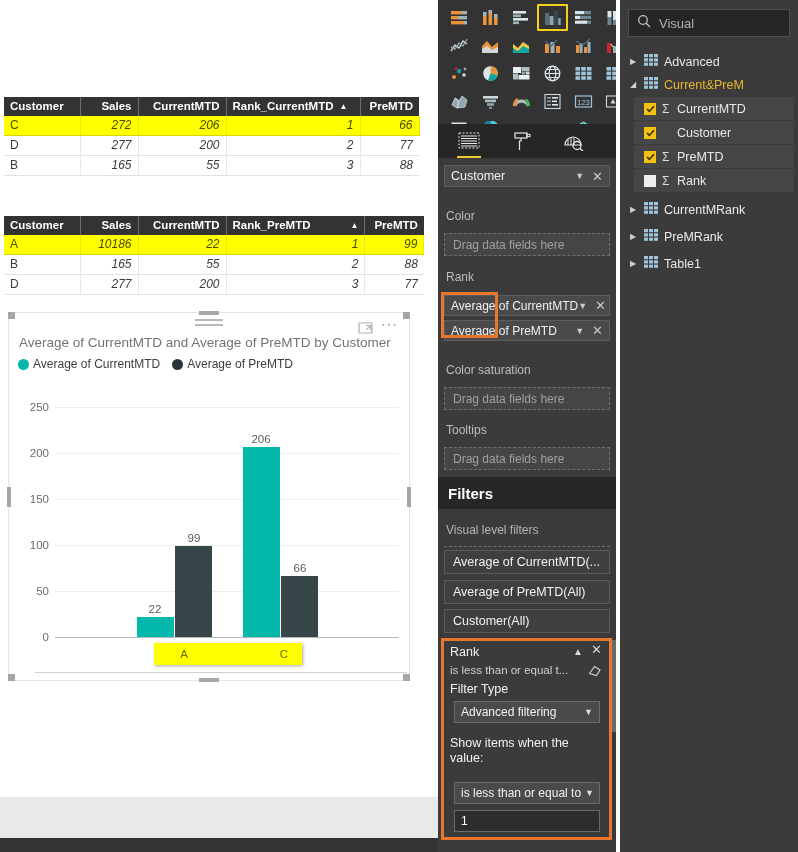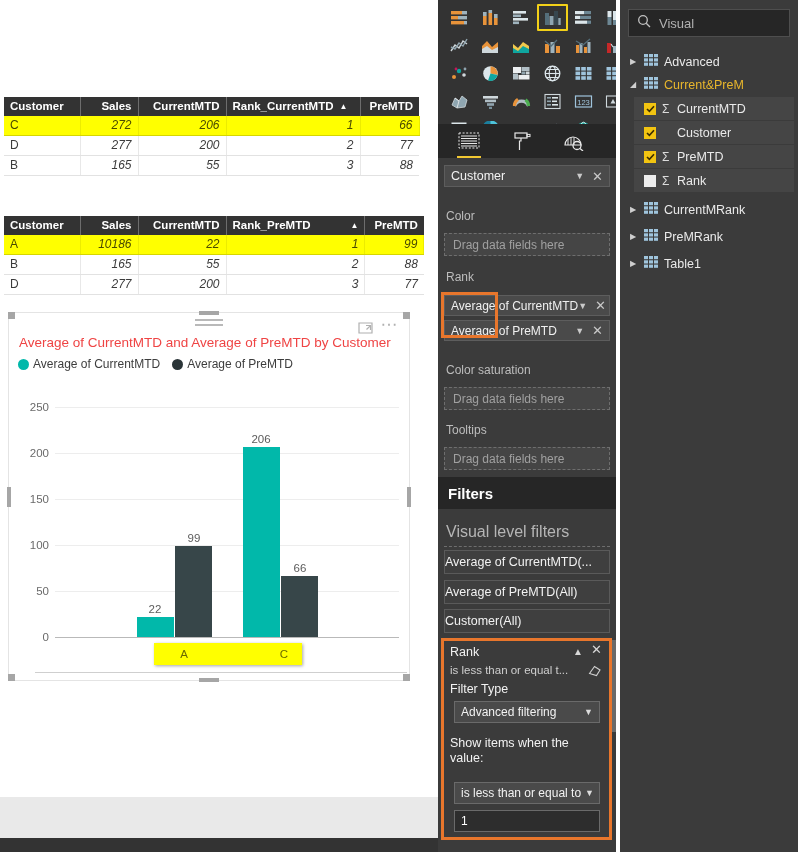--- a/index.html
+++ b/index.html
@@ -85,21 +85,21 @@
     display: block; height: 2px; background: #b9b9b9; margin-bottom: 3px;
   }
   #focus-icon { position: absolute; right: 36px; top: 7px; }
   #more-icon {
     position: absolute; right: 10px; top: 6px; color: #b0b0b0;
     font-size: 17px; letter-spacing: 1.5px; line-height: 12px;
   }
 
   #chart-title {
     position: absolute; left: 10px; top: 22px; width: 380px;
-    font-size: 13.5px; color: #ef4444;
+    font-size: 13.5px; color: #737373;
   }
   #chart-legend {
     position: absolute; left: 9px; top: 44px;
     display: flex; align-items: center; gap: 12px;
   }
   .lg { display: flex; align-items: center; gap: 4px; font-size: 12px; color: #3d3d3d; }
   .lgdot { width: 11px; height: 11px; border-radius: 50%; display: inline-block; }
 
   #plot { position: absolute; left: 0; top: 72px; width: 402px; height: 297px; }
   .ytick {
@@ -179,25 +179,25 @@
   #value-highlight {
     position: absolute; left: 441px; top: 292px; width: 57px; height: 46px;
     border: 3px solid #e8762c; pointer-events: none; z-index: 30;
   }
 
   #filters-header {
     position: absolute; left: 0; top: 477px; width: 178px; height: 32px;
     background: #262626; display: flex; align-items: center; padding-left: 10px;
     font-size: 15px; font-weight: bold; color: #ffffff;
   }
-  #vlf-label { position: absolute; left: 8px; top: 523px; font-size: 16px; color: #b5b5b5; }
+  #vlf-label { position: absolute; left: 8px; top: 523px; font-size: 12px; color: #b5b5b5; }
   .filter-chip {
     position: absolute; left: 6px; width: 166px; height: 24px;
     background: #3f3f3f; border: 1px solid #5a5a5a;
-    display: flex; align-items: center; 
+    display: flex; align-items: center; padding-left: 8px;
     font-size: 12.5px; color: #f2f2f2; white-space: nowrap;
   }
   .filter-dashed {
     position: absolute; left: 6px; width: 166px; height: 1px;
     border-top: 1px dashed #6e6e6e;
   }
 
   #filter-card {
     position: absolute; left: 441px; top: 638px; width: 171px; height: 202px;
     border: 3px solid #e8762c; z-index: 25; pointer-events: none;

